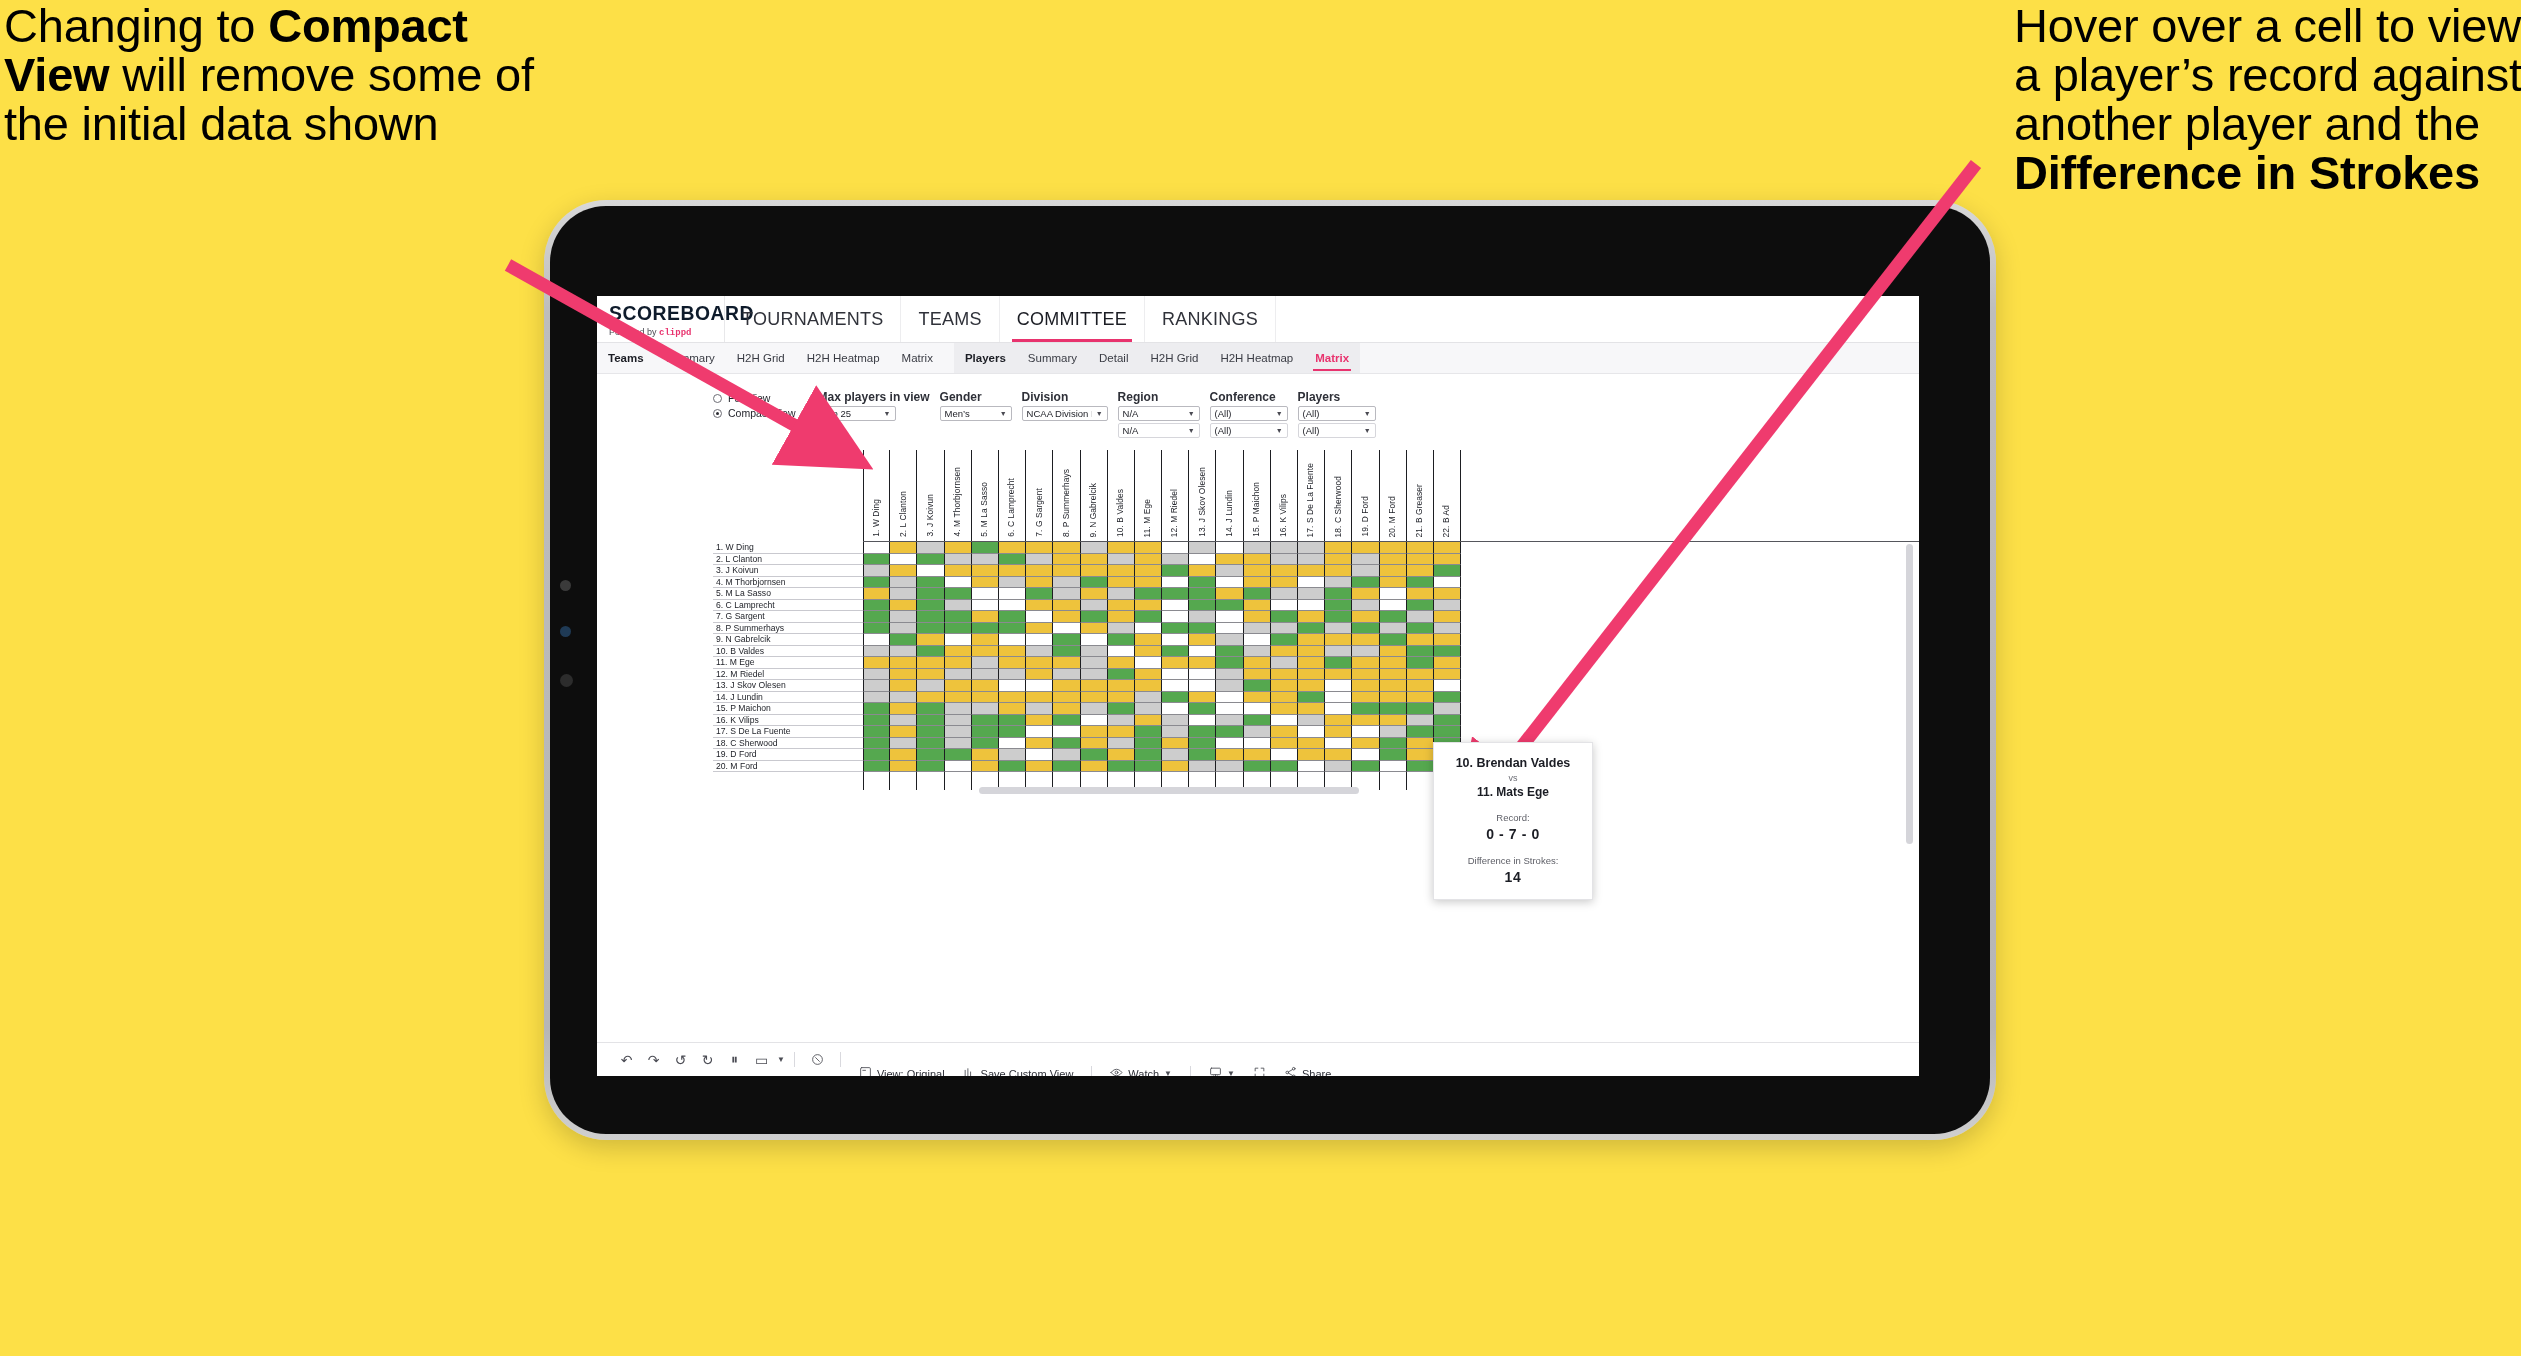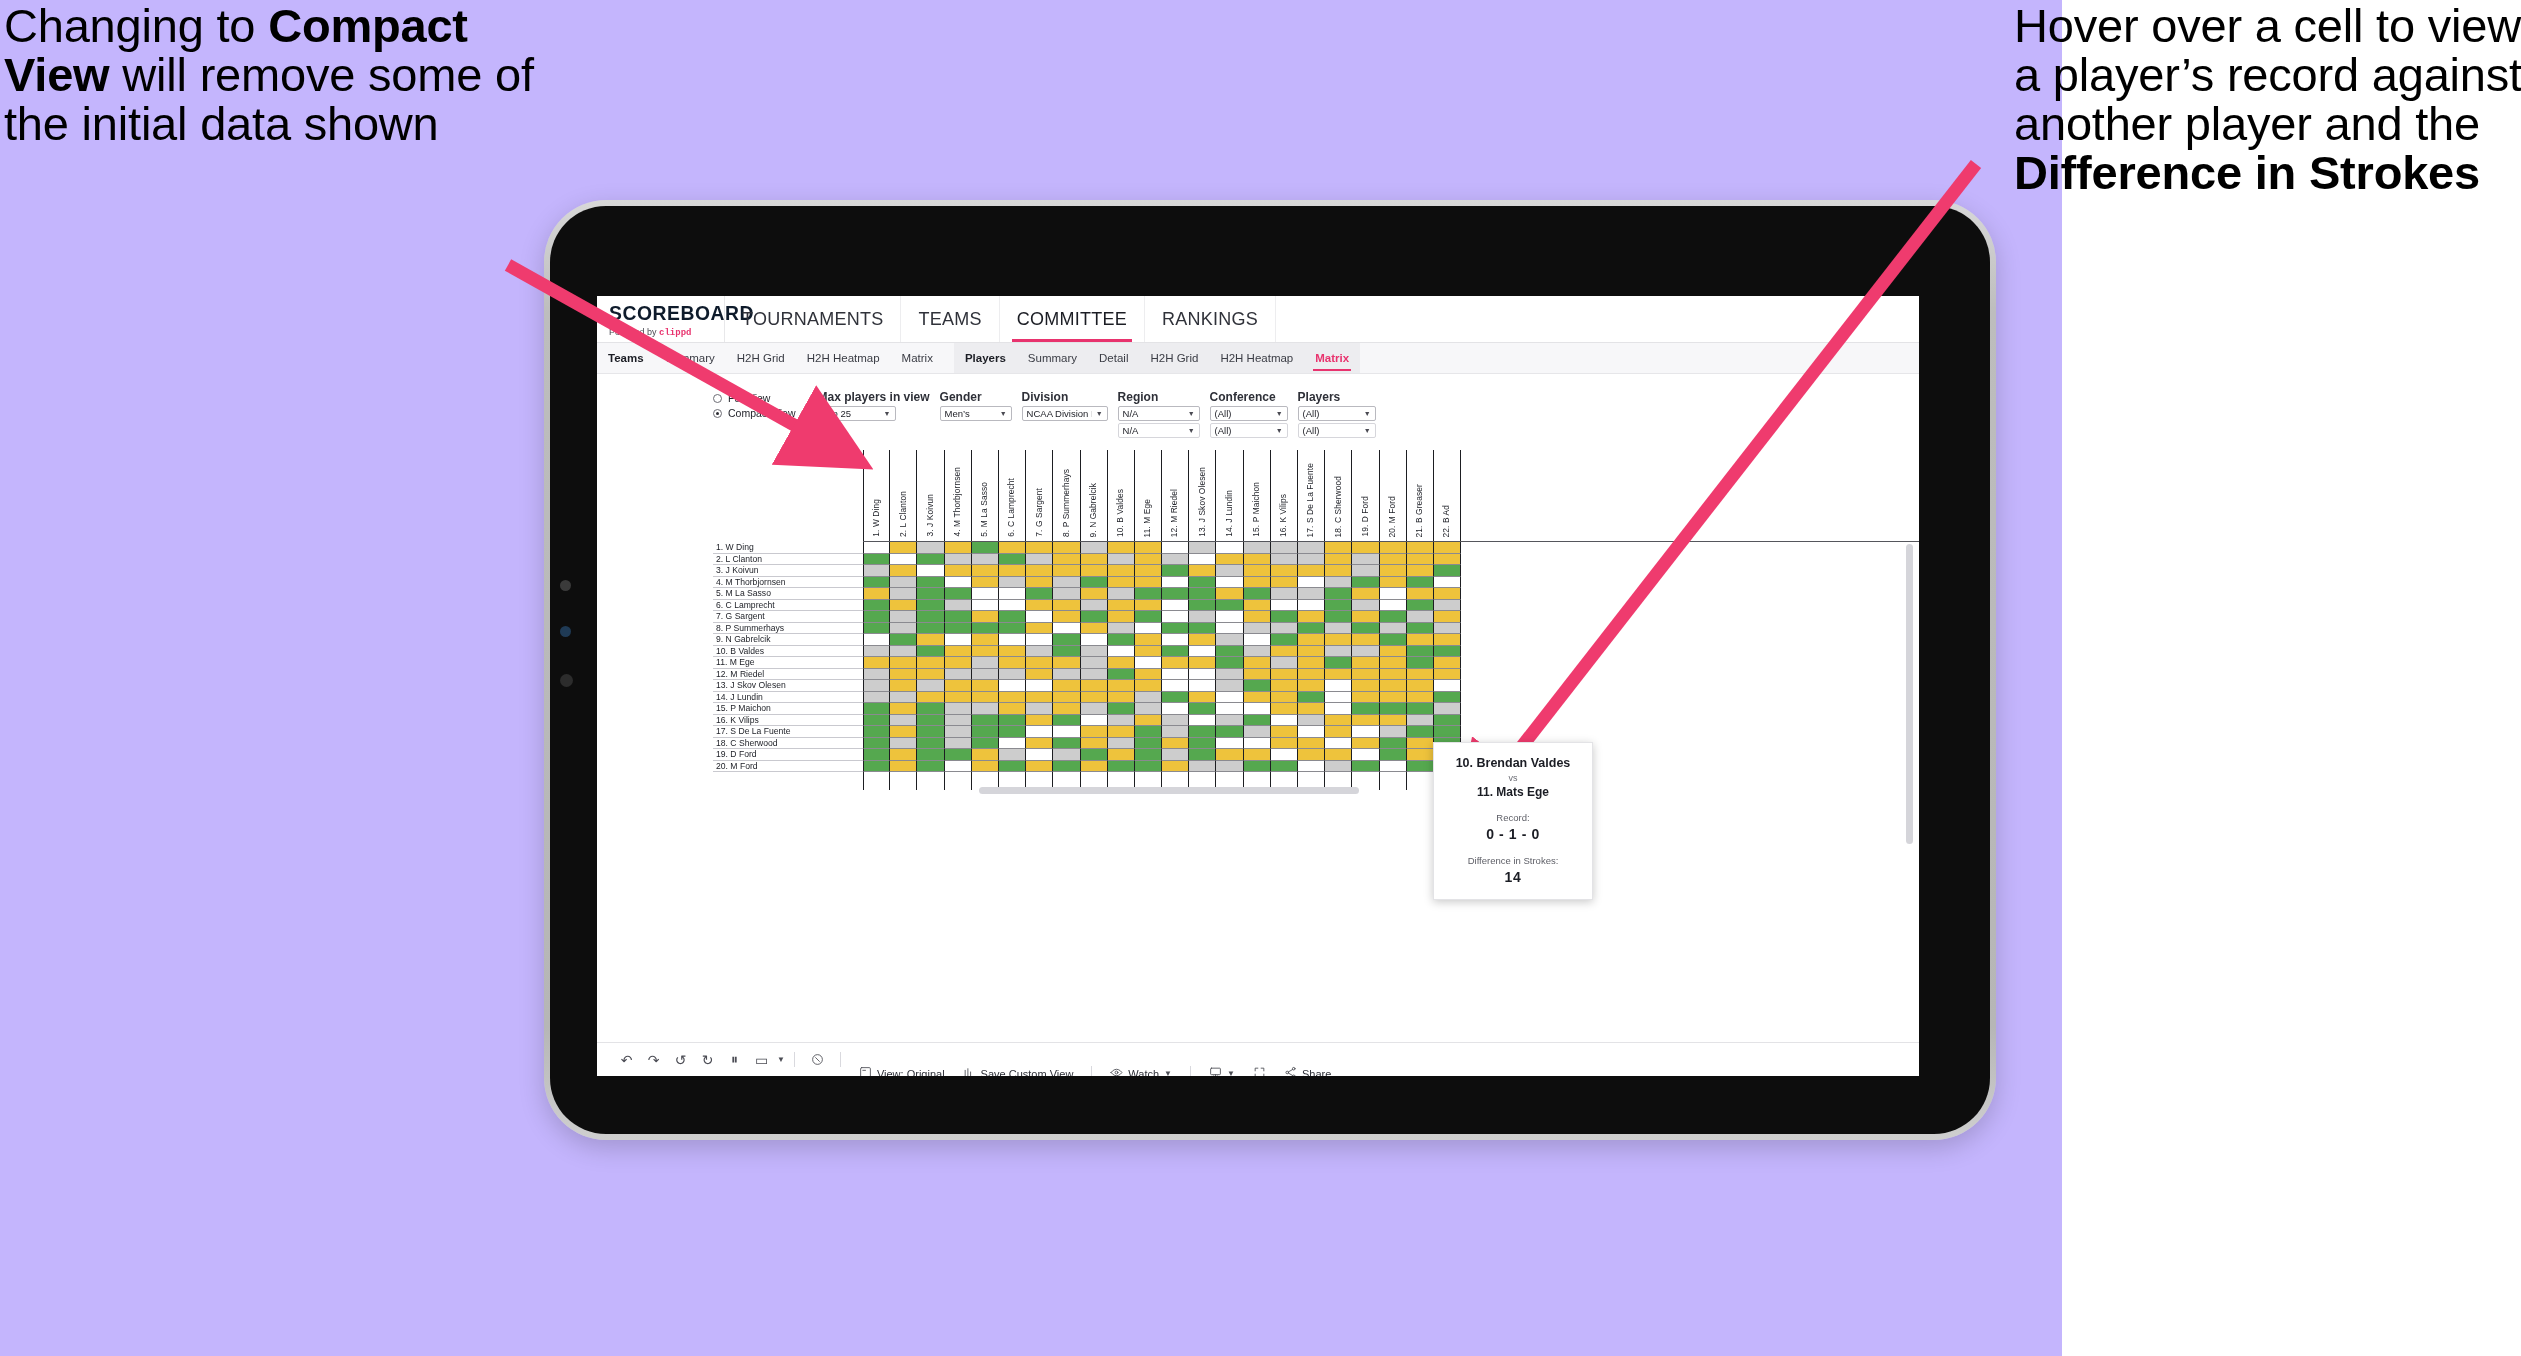--- a/index.html
+++ b/index.html
@@ -4,21 +4,21 @@
 <style>
   * { box-sizing: border-box; }
   html, body {
     margin: 0; padding: 0;
     width: 2521px; height: 1356px;
     background: #ffffff;
     font-family: "Liberation Sans", sans-serif;
     overflow: hidden;
   }
 
-  #stage { position: relative; width: 2062px; height: 1356px; background:#c4b5fd; }
+  #stage { position: relative; width: 2521px; height: 1356px; background:#fde047; }
 
   
   .annot {
     position: absolute;
     font-size: 47px;
     line-height: 1.04;
     color: #000;
     font-weight: 400;
     letter-spacing: -0.2px;
   }
@@ -975,21 +975,21 @@
               <div id="vscroll"></div>
               <div id="hscroll"></div>
             </div>
           </div>
 
           <div id="tooltip">
             <div id="tt-p1">10. Brendan Valdes</div>
             <div id="tt-vs">vs</div>
             <div id="tt-p2">11. Mats Ege</div>
             <div class="tt-lab">Record:</div>
-            <div class="tt-val">0 - 1 - 0</div>
+            <div class="tt-val">0 - 7 - 0</div>
             <div class="tt-lab">Difference in Strokes:</div>
             <div class="tt-val">14</div>
           </div>
 
         </div>
 
         <div id="toolbar">
           <div id="tb-icons" style="display:flex;align-items:center;">
               <div class="tb-ic" style="font-size: 14px;">↶</div>
               <div class="tb-ic" style="font-size: 14px;">↷</div>

